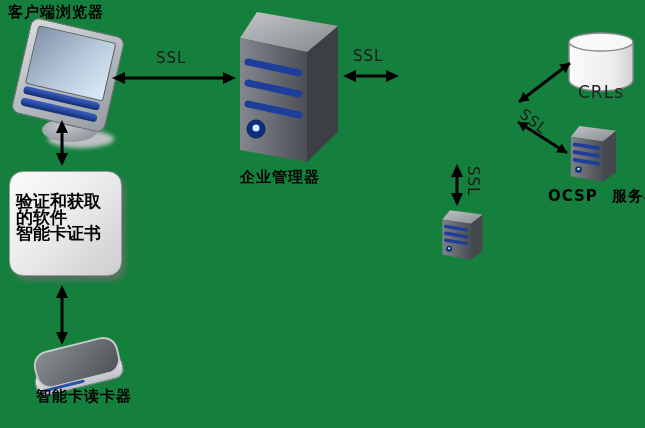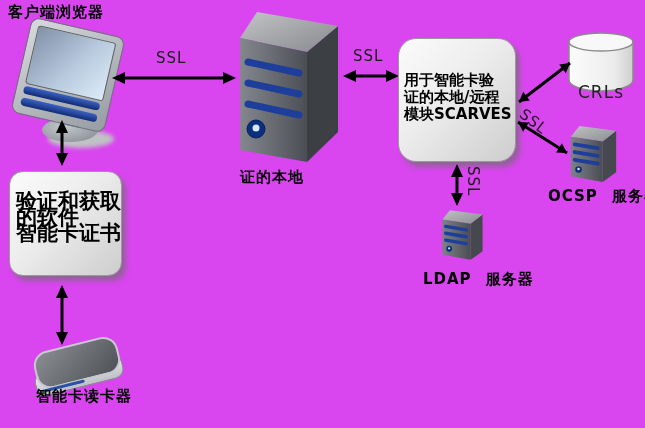--- a/index.html
+++ b/index.html
@@ -1,17 +1,17 @@
 <!DOCTYPE html>
 <html><head>
 <meta charset="utf-8">
 <style>
   html,body{margin:0;padding:0;background:#ffffff;}
   body{font-family:"DejaVu Sans","Liberation Sans",sans-serif;}
-  .stage{position:relative;width:645px;height:428px;background:#d946ef;overflow:hidden;user-select:none;}
+  .stage{position:relative;width:645px;height:428px;background:#15803d;overflow:hidden;user-select:none;}
   .abs{position:absolute;}
   .node-label{position:absolute;font-weight:bold;font-size:15px;color:#000;white-space:nowrap;letter-spacing:1px;}
   .ssl{position:absolute;font-size:15px;color:#1a1a1a;letter-spacing:1px;white-space:nowrap;}
   .rbox{position:absolute;border:1px solid #9a9a9a;background:linear-gradient(135deg,#fbfbfb 0%,#ececec 45%,#cdcdcd 100%);box-shadow:4px 5px 5px rgba(110,110,110,0.65);color:#000;font-weight:bold;}
   .rbox .bline{display:block;white-space:nowrap;}
   
   .monitor{position:absolute;left:12px;top:24px;width:114px;height:120px;}
   .mon-shadow{position:absolute;left:36px;top:106px;width:66px;height:18px;background:#bfc2c4;border-radius:50%;filter:blur(2px);}
   .mon-base{position:absolute;left:30px;top:94px;width:56px;height:24px;background:radial-gradient(ellipse at 40% 35%,#c3c8cd,#82888e);border-radius:50%;}
   .mon-neck{position:absolute;left:48px;top:80px;width:24px;height:22px;background:linear-gradient(#aab0b6,#767c83);border-radius:4px;transform:rotate(13deg);}
@@ -66,34 +66,29 @@
     </defs>
     <polygon points="76,48 107,22 107,128 76,158" fill="#3c3f44"></polygon>
     <polygon points="9,34 26,8 107,22 76,48" fill="url(#lidG)"></polygon>
     <polygon points="9,34 76,48 76,158 9,146" fill="url(#frontG)"></polygon>
     <line x1="17" y1="58" x2="68" y2="69" stroke="#1d3e9b" stroke-width="7" stroke-linecap="round"></line>
     <line x1="17" y1="79" x2="68" y2="90" stroke="#1d3e9b" stroke-width="7" stroke-linecap="round"></line>
     <line x1="17" y1="100" x2="68" y2="111" stroke="#1d3e9b" stroke-width="7" stroke-linecap="round"></line>
     <circle cx="25" cy="125" r="9" fill="#0b2f7e" stroke="#092257" stroke-width="1"></circle>
     <circle cx="25" cy="124" r="3.5" fill="#d5e8ff"></circle>
   </svg>
-  <div class="node-label" style="left:240px;top:168px;">证的本地</div>
+  <div class="node-label" style="left:240px;top:168px;">企业管理器</div>
 
   <svg class="abs" style="left:340px;top:68px;" width="62" height="16">
     <line x1="12" y1="8" x2="50" y2="8" stroke="#000" stroke-width="3"></line>
     <polygon points="3,8 16,2 16,14" fill="#000"></polygon>
     <polygon points="59,8 46,2 46,14" fill="#000"></polygon>
   </svg>
   <div class="ssl" style="left:353px;top:47px;">SSL</div>
 
-  <div class="rbox" style="left:398px;top:38px;width:118px;height:124px;border-radius:18px;padding:33px 0 0 5px;font-size:15px;line-height:17px;box-sizing:border-box;">
-    <span class="bline">用于智能卡验</span>
-    <span class="bline">证的本地/远程</span>
-    <span class="bline">模块SCARVES</span>
-  </div>
 
   <svg class="abs" style="left:566px;top:31px;" width="70" height="64" viewBox="0 0 70 64">
     <defs>
       <linearGradient id="cylG" x1="0" y1="0" x2="1" y2="0">
         <stop offset="0" stop-color="#fcfcfc"></stop>
           <stop offset="0.7" stop-color="#ececec"></stop>
           <stop offset="1" stop-color="#cfcfcf"></stop>
       </linearGradient>
     </defs>
     <path d="M3,11 L3,49 A32,11 0 0 0 67,49 L67,11" fill="url(#cylG)" stroke="#8a8a8a" stroke-width="1.5"></path>
@@ -146,29 +141,28 @@
   <svg class="abs" style="left:438px;top:204px;" width="48" height="62" viewBox="0 0 56 66">
     <polygon points="38,20 52,9 52,52 38,62" fill="#45484d"></polygon>
     <polygon points="5,15 14,4 52,9 38,20" fill="url(#sLid1)"></polygon>
     <polygon points="5,15 38,20 38,62 5,56" fill="url(#sFront1)"></polygon>
     <line x1="9" y1="23" x2="33" y2="27" stroke="#1d3e9b" stroke-width="4" stroke-linecap="round"></line>
     <line x1="9" y1="31" x2="33" y2="35" stroke="#1d3e9b" stroke-width="4" stroke-linecap="round"></line>
     <line x1="9" y1="39" x2="33" y2="43" stroke="#1d3e9b" stroke-width="4" stroke-linecap="round"></line>
     <circle cx="13" cy="49" r="3.4" fill="#0b2f7e"></circle>
     <circle cx="13" cy="48.6" r="1.3" fill="#d5e8ff"></circle>
   </svg>
-  <div class="node-label" style="left:423px;top:270px;word-spacing:8px;">LDAP 服务器</div>
 
   <svg class="abs" style="left:54px;top:116px;" width="16" height="54">
     <line x1="8" y1="14" x2="8" y2="40" stroke="#000" stroke-width="3"></line>
     <polygon points="8,4 2,17 14,17" fill="#000"></polygon>
     <polygon points="8,50 2,37 14,37" fill="#000"></polygon>
   </svg>
 
-  <div class="rbox" style="left:9px;top:171px;width:113px;height:105px;border-radius:14px;padding:21px 0 0 6px;font-size:21px;line-height:16px;box-sizing:border-box;">
+  <div class="rbox" style="left:9px;top:171px;width:113px;height:105px;border-radius:14px;padding:21px 0 0 6px;font-size:17px;line-height:16px;box-sizing:border-box;">
     <span class="bline">验证和获取</span>
     <span class="bline">的软件</span>
     <span class="bline">智能卡证书</span>
   </div>
 
   <svg class="abs" style="left:54px;top:281px;" width="16" height="68">
     <line x1="8" y1="14" x2="8" y2="54" stroke="#000" stroke-width="3"></line>
     <polygon points="8,4 2,17 14,17" fill="#000"></polygon>
     <polygon points="8,64 2,51 14,51" fill="#000"></polygon>
   </svg>

